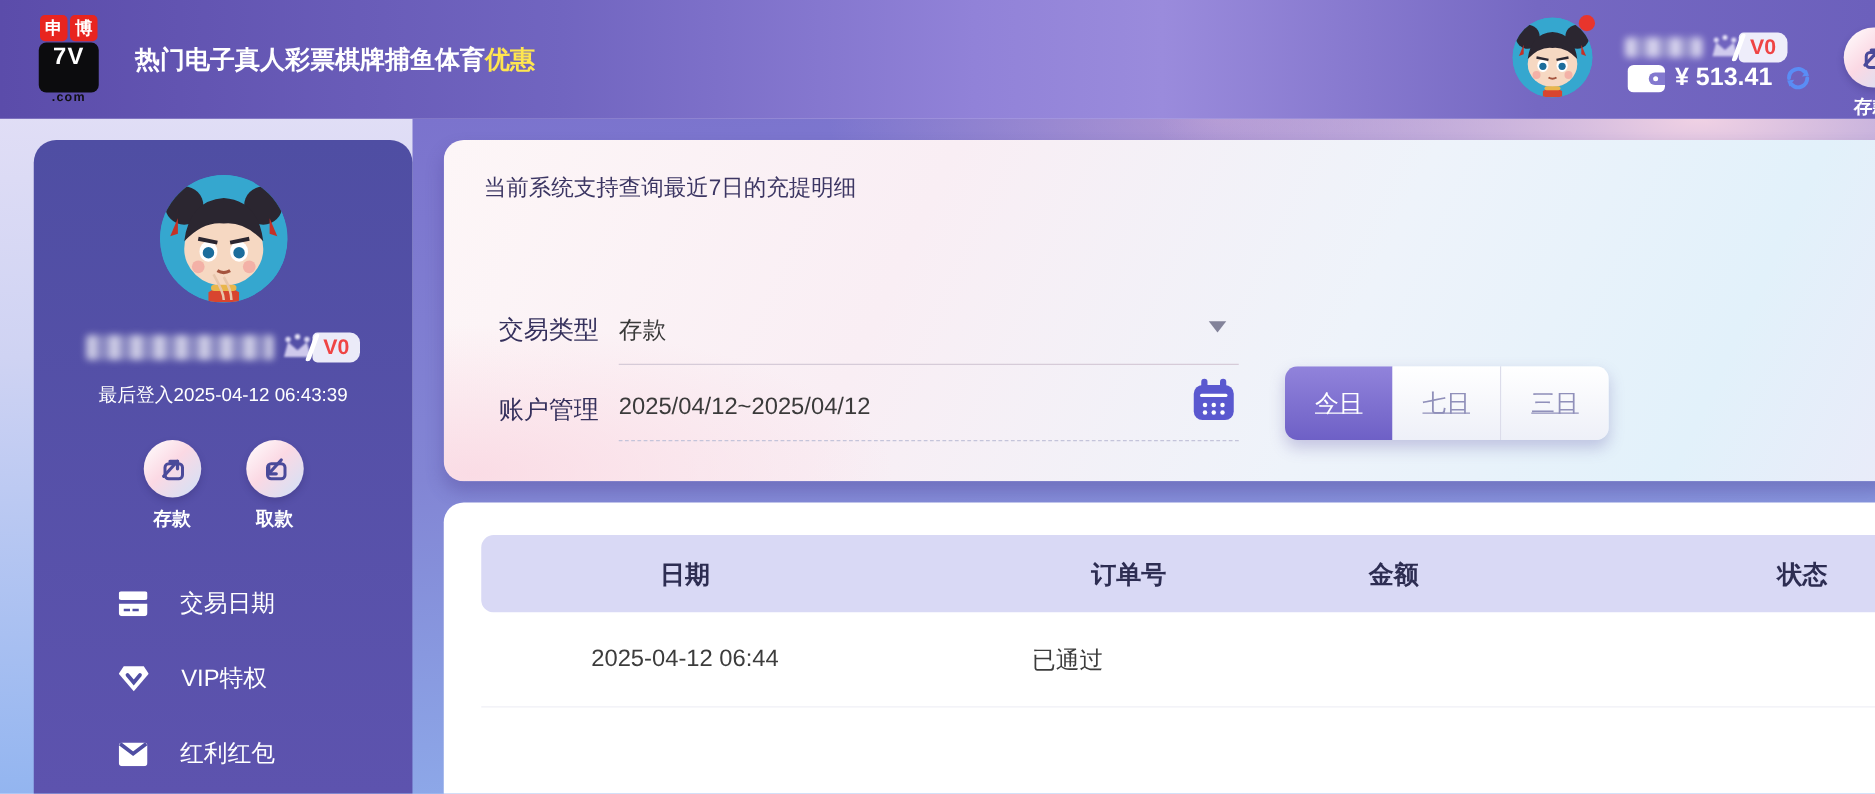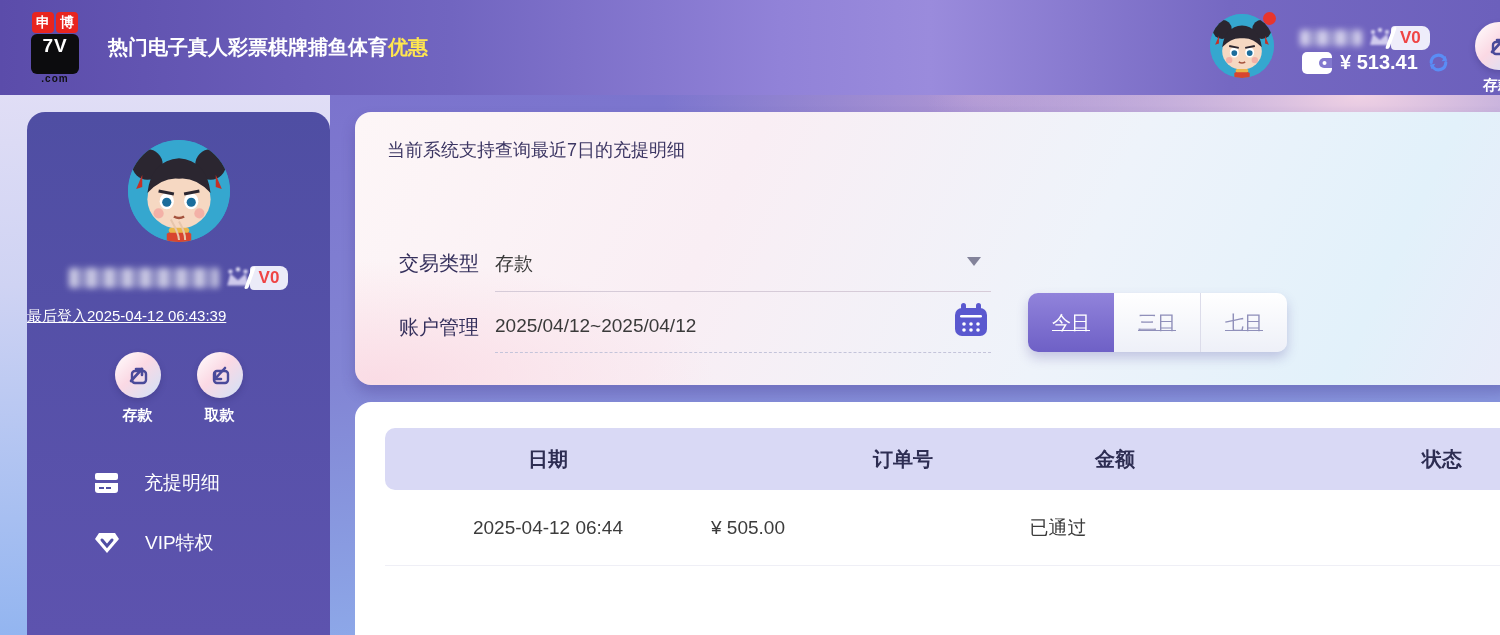--- a/index.html
+++ b/index.html
@@ -64,21 +64,21 @@
   .sidebar{
     position:absolute; left:27px; top:112px; width:303px; height:523px; z-index:3;
     border-radius:18px 18px 0 0;
     background:linear-gradient(180deg,#4f4ea3 0%,#5d53ae 100%);
     color:#fff;
   }
   .side-avatar{ width:102px; height:102px; border-radius:50%; overflow:hidden; background:#35a7cf;
     margin:28px auto 0; }
   .side-user-row{ margin-top:24px; display:flex; align-items:center; justify-content:center; gap:5px;}
   .blur-name.big{ width:150px; height:20px; }
-  .last-login{ margin-top:17px; text-align:left; font-size:15px; color:#ffffff;text-decoration:underline; }
+  .last-login{ margin-top:17px; text-align:center; font-size:15px; color:#ffffff; }
   .side-actions{ display:flex; justify-content:center; gap:36px; margin-top:26px; }
   .side-action{ text-align:center; cursor:pointer; }
   .side-action .act-label{ margin-top:8px; font-size:15px; font-weight:bold; color:#fff;}
   .side-menu{ margin-top:46px; padding-left:68px; }
   .menu-item{ display:flex; align-items:center; gap:26px; height:24px; margin-bottom:36px; cursor:pointer;}
   .menu-item .mi-label{ font-size:19px; color:#ffffff; }
 
   
   .filter-card{
     position:absolute; left:355px; top:112px; width:1160px; height:273px; z-index:2;
@@ -281,28 +281,35 @@
   </div>
 
   <div class="side-menu">
     <div class="menu-item">
       <svg width="23" height="20" viewBox="0 0 23 20">
         <rect x="0" y="0" width="23" height="7" rx="2" fill="#ffffff"></rect>
         <path d="M0 10 h23 v7 a3 3 0 0 1 -3 3 h-17 a3 3 0 0 1 -3 -3 z" fill="#ffffff"></path>
         <rect x="4" y="14" width="5" height="2" fill="#4f4ea3"></rect>
         <rect x="11" y="14" width="5" height="2" fill="#4f4ea3"></rect>
       </svg>
-      <span class="mi-label">充提明细</span>
+      <span class="mi-label">交易日期</span>
     </div>
     <div class="menu-item">
       <svg width="24" height="22" viewBox="0 0 24 22">
         <path d="M4 1 h16 l4 6 -12 14 L0 7 z" fill="#ffffff"></path>
         <path d="M7 8 l5 6 5 -6" stroke="#4f4ea3" stroke-width="3" fill="none" stroke-linecap="round"></path>
       </svg>
       <span class="mi-label">VIP特权</span>
+    </div>
+    <div class="menu-item">
+      <svg width="23" height="19" viewBox="0 0 23 19">
+        <rect x="0" y="0" width="23" height="19" rx="3" fill="#ffffff"></rect>
+        <path d="M1 1 l10.5 8 L22 1" stroke="#4f4ea3" stroke-width="3" fill="none"></path>
+      </svg>
+      <span class="mi-label">红利红包</span>
     </div>
   </div>
 </div>
 
 <div class="filter-card">
   <div class="title-row">
     <span class="page-subtitle">当前系统支持查询最近7日的充提明细</span>
   </div>
 
   <div class="f-label" style="top:138px">交易类型</div>
@@ -321,30 +328,29 @@
       <circle cx="18" cy="22" r="1.8" fill="#ffffff"></circle>
       <circle cx="25" cy="22" r="1.8" fill="#ffffff"></circle>
     <circle cx="11" cy="28" r="1.8" fill="#ffffff"></circle>
       <circle cx="18" cy="28" r="1.8" fill="#ffffff"></circle>
       <circle cx="25" cy="28" r="1.8" fill="#ffffff"></circle>
   </svg>
   <div class="f-line dashed" style="top:240px"></div>
 
   <div class="range-group">
     <div class="range-btn active">今日</div>
+    <div class="range-btn">七日</div>
     <div class="range-btn">三日</div>
-    <div class="range-btn">七日</div>
   </div>
 </div>
 
 <div class="table-card">
   <div class="thead">
     <div class="c1">日期</div>
     <div class="c2">订单号</div>
     <div class="c3">金额</div>
     <div class="c4">状态</div>
   </div>
   <div class="trow">
     <div class="c1">2025-04-12 06:44</div>
-    <div class="c3">¥ 505.00</div>
     <div class="c4">已通过</div>
   </div>
 </div>
 
 </body></html>

